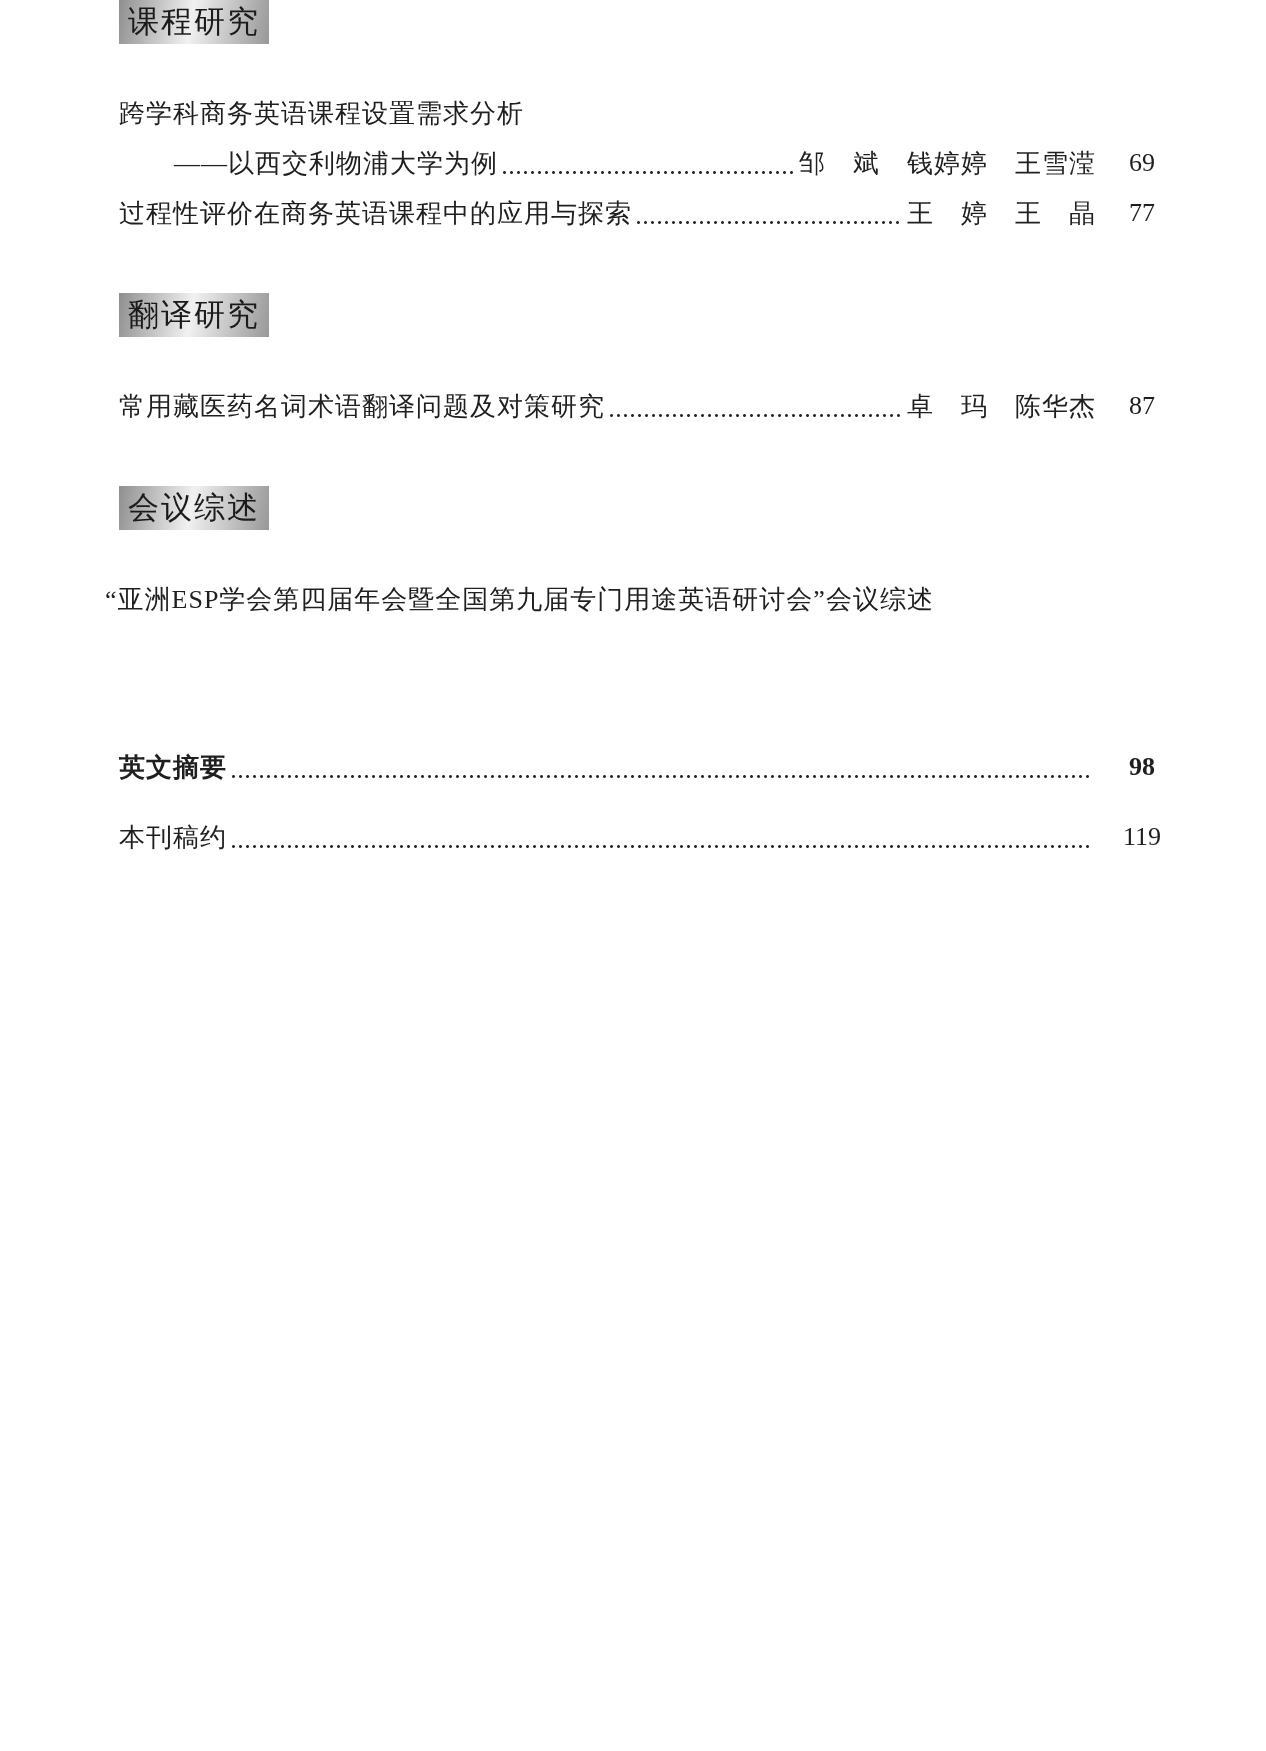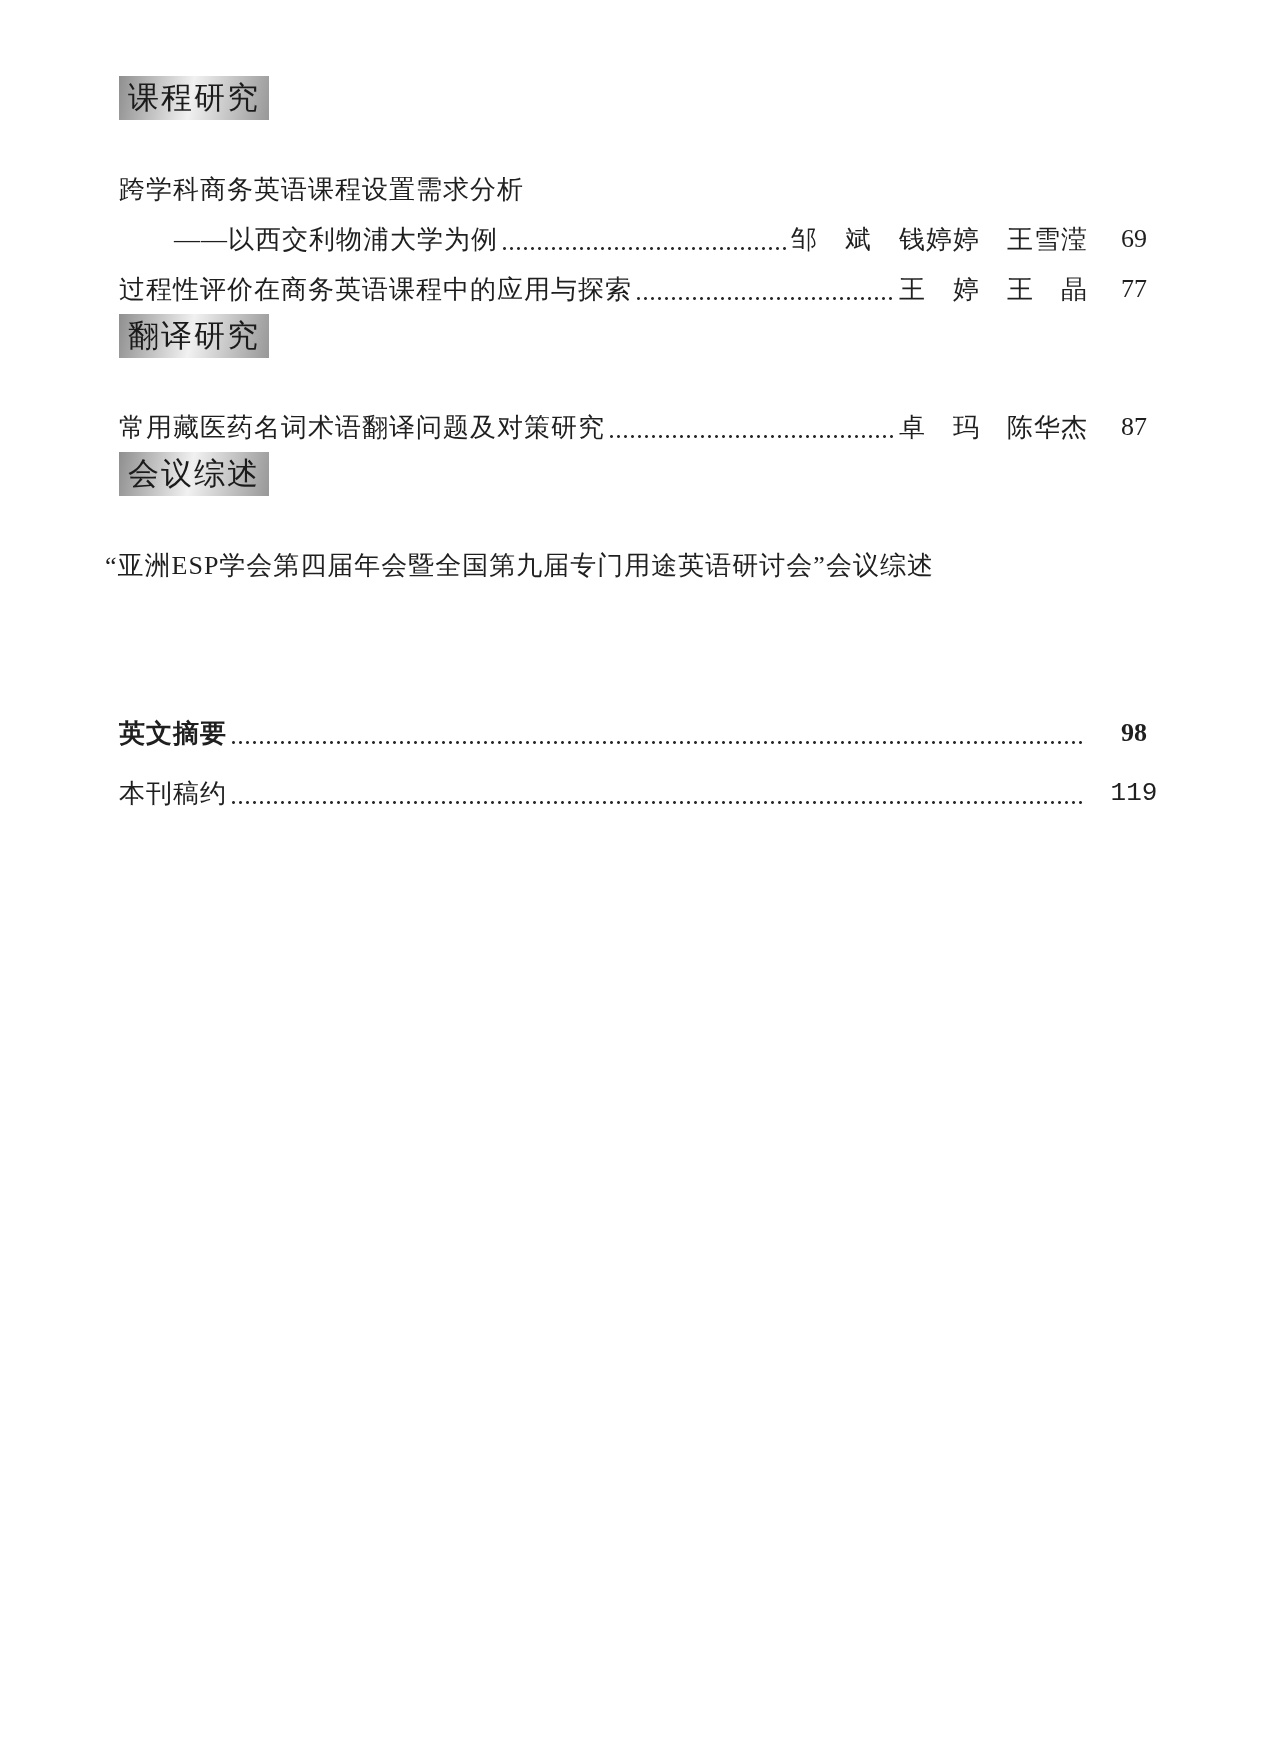--- a/index.html
+++ b/index.html
@@ -12,50 +12,49 @@
     width: 1266px;
     height: 1751px;
     background: #ffffff;
     font-family: "Liberation Serif", "DejaVu Serif", serif;
     color: #1f1f1f;
     overflow: hidden;
   }
   .content {
     position: absolute;
     left: 119px;
-    right: 86px;
+    right: 78px;
     top: 0;
-    padding-top: 76px;
   }
   
   .sec-header {
     width: fit-content;
     box-sizing: border-box;
     height: 44px;
     padding: 4px 9px;
     background: linear-gradient(100deg, #8f8f8f 0%, #f1f1f1 48%, #989898 100%);
     font-size: 31px;
     line-height: 36px;
     letter-spacing: 2px;
     color: #1b1b1b;
     white-space: nowrap;
   }
-  .mt-sec { }
+  .mt-sec { margin-top: 55px; }
 
   .row {
     height: 50px;
     display: flex;
     align-items: center;
     font-size: 26px;
     letter-spacing: 1px;
     white-space: nowrap;
   }
   .first-after-header { margin-top: 44px; }
   .back-first { margin-top: 118px; font-weight: bold; }
-  .back-next { margin-top: 10px; font-family: Liberation Mono, monospace; }
+  .back-next { margin-top: 20px; }
 
   .title { flex: 0 0 auto; }
   .subtitle-indent { padding-left: 55px; }
   .hang { margin-left: -14px; text-align: right; }
 
   .leader {
     flex: 1 1 auto;
     align-self: stretch;
     margin: 0 4px 0 3px;
     background-image: radial-gradient(circle, #2b2b2b 1.25px, rgba(0,0,0,0) 1.6px);

